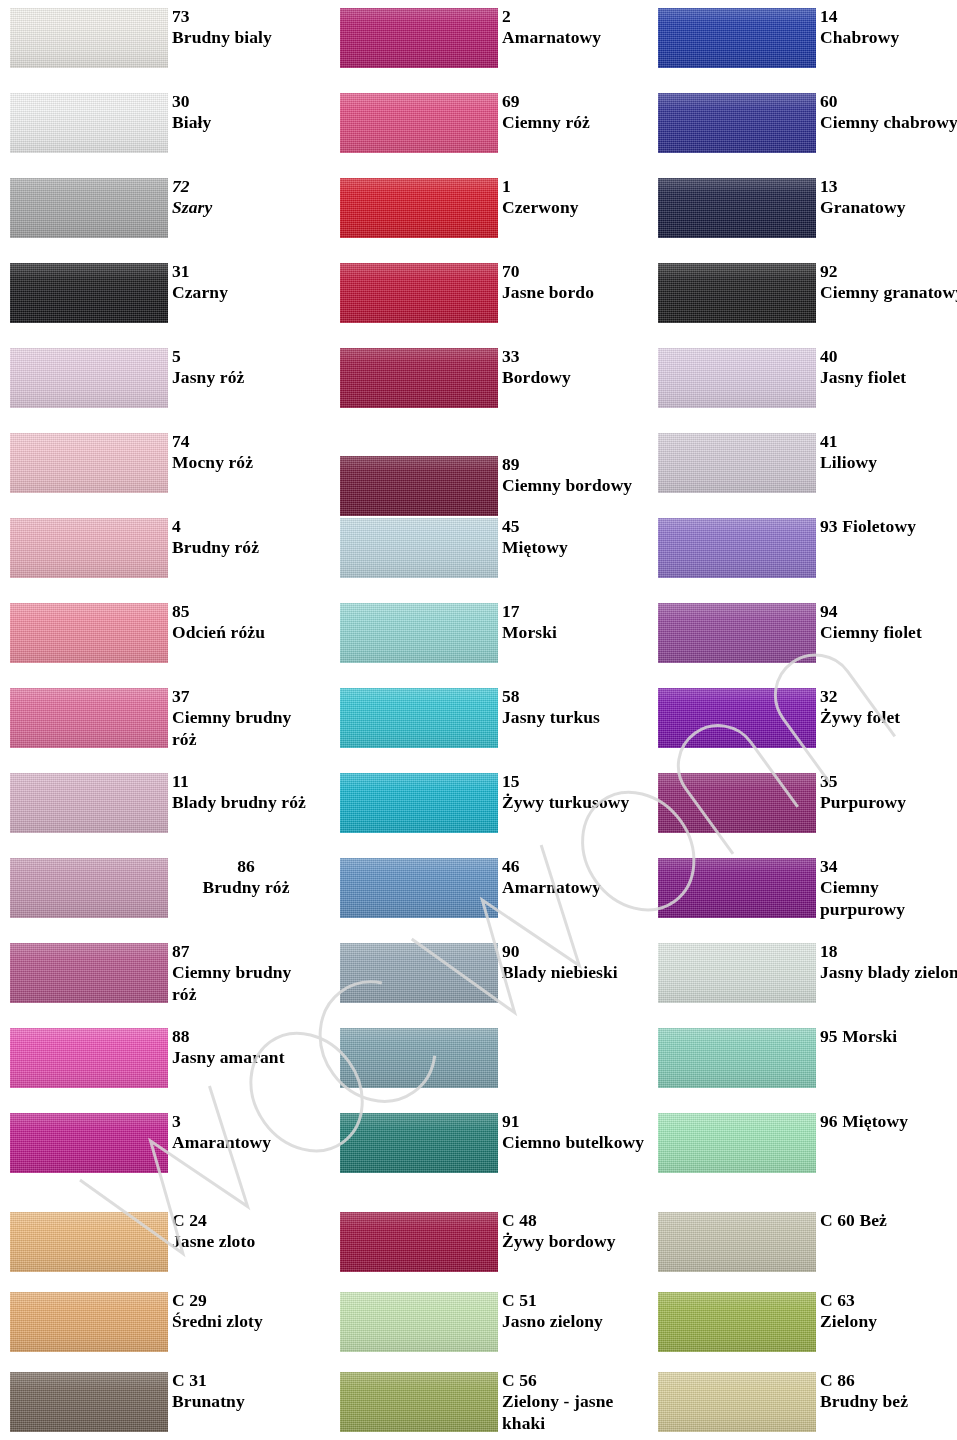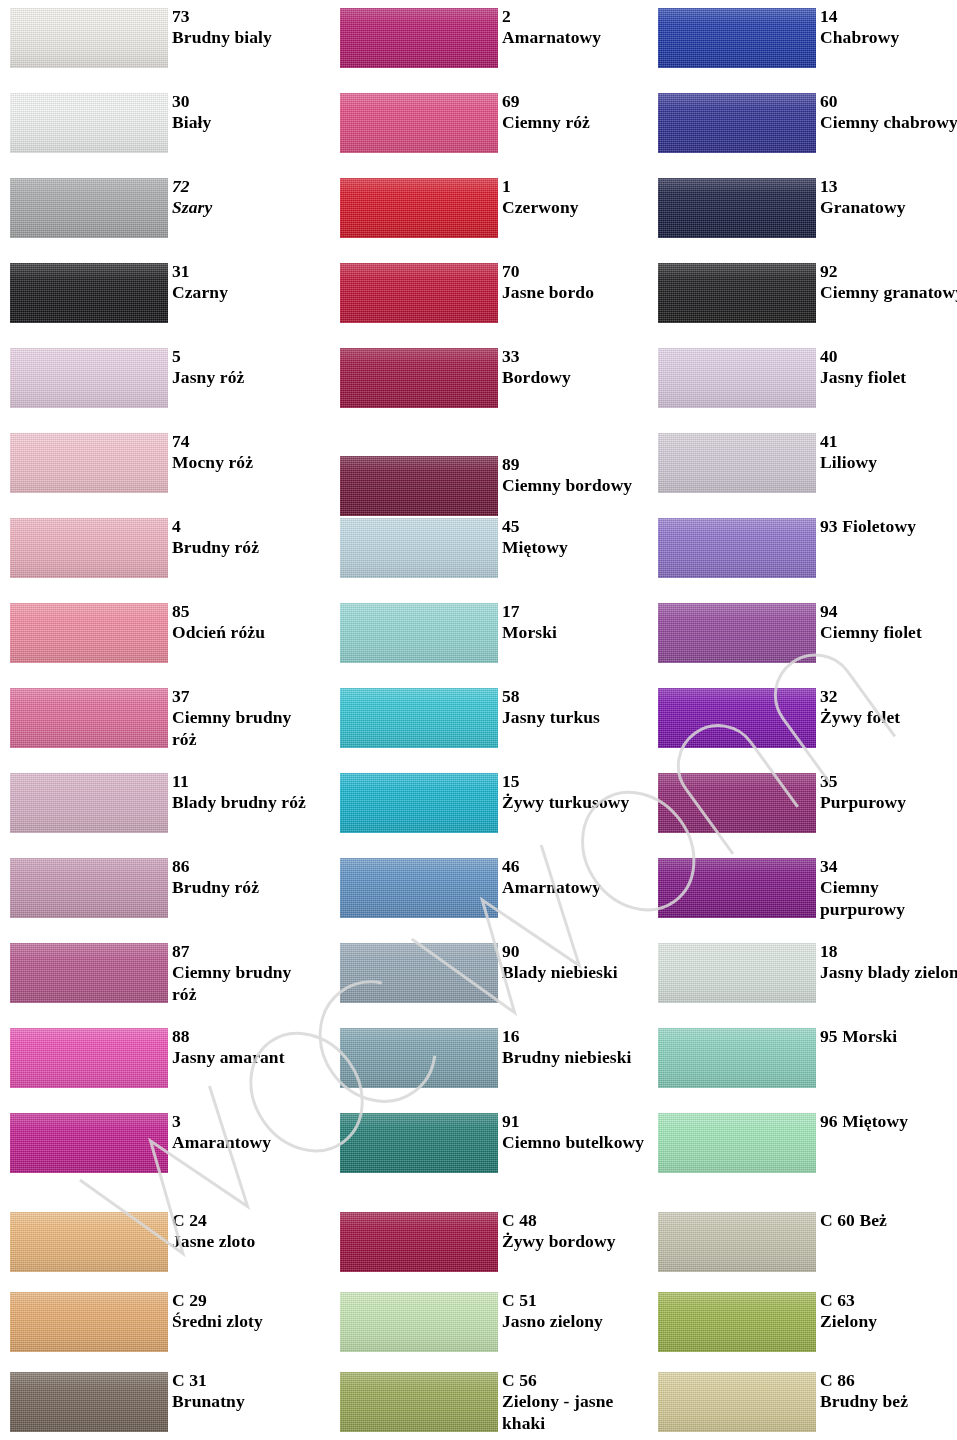--- a/index.html
+++ b/index.html
@@ -144,21 +144,21 @@
       </div>
       <div class="row" style="top: 773px;">
         <div class="swatch" title="11 Blady brudny róż">
           <div class="weave" style="background: repeating-linear-gradient(0deg, rgba(255, 255, 255, 0.16) 0px, rgba(255, 255, 255, 0.16) 1px, rgba(0, 0, 0, 0.07) 1px, rgba(0, 0, 0, 0.07) 2px), repeating-linear-gradient(90deg, rgba(255, 255, 255, 0.1) 0px, rgba(255, 255, 255, 0.1) 1px, rgba(0, 0, 0, 0.05) 1px, rgba(0, 0, 0, 0.05) 2px), linear-gradient(rgba(255, 255, 255, 0.22) 0%, rgba(255, 255, 255, 0.04) 26%, rgba(0, 0, 0, 0.05) 72%, rgba(0, 0, 0, 0.12) 100%), rgb(217, 178, 200);"></div>
         </div>
         <div class="label">
           <span class="code">11</span>
           <span class="nm">Blady brudny róż</span>
         </div>
       </div>
-      <div class="row" style="top: 858px;">
+      <div class="row" style="top: 858px; text-align: center;">
         <div class="swatch" title="86 Brudny róż">
           <div class="weave" style="background: repeating-linear-gradient(0deg, rgba(255, 255, 255, 0.16) 0px, rgba(255, 255, 255, 0.16) 1px, rgba(0, 0, 0, 0.07) 1px, rgba(0, 0, 0, 0.07) 2px), repeating-linear-gradient(90deg, rgba(255, 255, 255, 0.1) 0px, rgba(255, 255, 255, 0.1) 1px, rgba(0, 0, 0, 0.05) 1px, rgba(0, 0, 0, 0.05) 2px), linear-gradient(rgba(255, 255, 255, 0.22) 0%, rgba(255, 255, 255, 0.04) 26%, rgba(0, 0, 0, 0.05) 72%, rgba(0, 0, 0, 0.12) 100%), rgb(200, 151, 180);"></div>
         </div>
         <div class="label">
           <span class="code">86</span>
           <span class="nm">Brudny róż</span>
         </div>
       </div>
       <div class="row" style="top: 943px;">
         <div class="swatch" title="87 Ciemny brudny róż">
@@ -294,24 +294,20 @@
         </div>
         <div class="label">
           <span class="code">90</span>
           <span class="nm">Blady niebieski</span>
         </div>
       </div>
       <div class="row" style="top: 1028px;">
         <div class="swatch" title="16 Brudny niebieski">
           <div class="weave" style="background: repeating-linear-gradient(0deg, rgba(255, 255, 255, 0.16) 0px, rgba(255, 255, 255, 0.16) 1px, rgba(0, 0, 0, 0.07) 1px, rgba(0, 0, 0, 0.07) 2px), repeating-linear-gradient(90deg, rgba(255, 255, 255, 0.1) 0px, rgba(255, 255, 255, 0.1) 1px, rgba(0, 0, 0, 0.05) 1px, rgba(0, 0, 0, 0.05) 2px), linear-gradient(rgba(255, 255, 255, 0.22) 0%, rgba(255, 255, 255, 0.04) 26%, rgba(0, 0, 0, 0.05) 72%, rgba(0, 0, 0, 0.12) 100%), rgb(123, 162, 175);"></div>
         </div>
-        <div class="label">
-          <span class="code">16</span>
-          <span class="nm">Brudny niebieski</span>
-        </div>
       </div>
       <div class="row" style="top: 1113px;">
         <div class="swatch" title="91 Ciemno butelkowy">
           <div class="weave" style="background: repeating-linear-gradient(0deg, rgba(255, 255, 255, 0.16) 0px, rgba(255, 255, 255, 0.16) 1px, rgba(0, 0, 0, 0.07) 1px, rgba(0, 0, 0, 0.07) 2px), repeating-linear-gradient(90deg, rgba(255, 255, 255, 0.1) 0px, rgba(255, 255, 255, 0.1) 1px, rgba(0, 0, 0, 0.05) 1px, rgba(0, 0, 0, 0.05) 2px), linear-gradient(rgba(255, 255, 255, 0.22) 0%, rgba(255, 255, 255, 0.04) 26%, rgba(0, 0, 0, 0.05) 72%, rgba(0, 0, 0, 0.12) 100%), rgb(28, 122, 114);"></div>
         </div>
         <div class="label">
           <span class="code">91</span>
           <span class="nm">Ciemno butelkowy</span>
         </div>
       </div>

